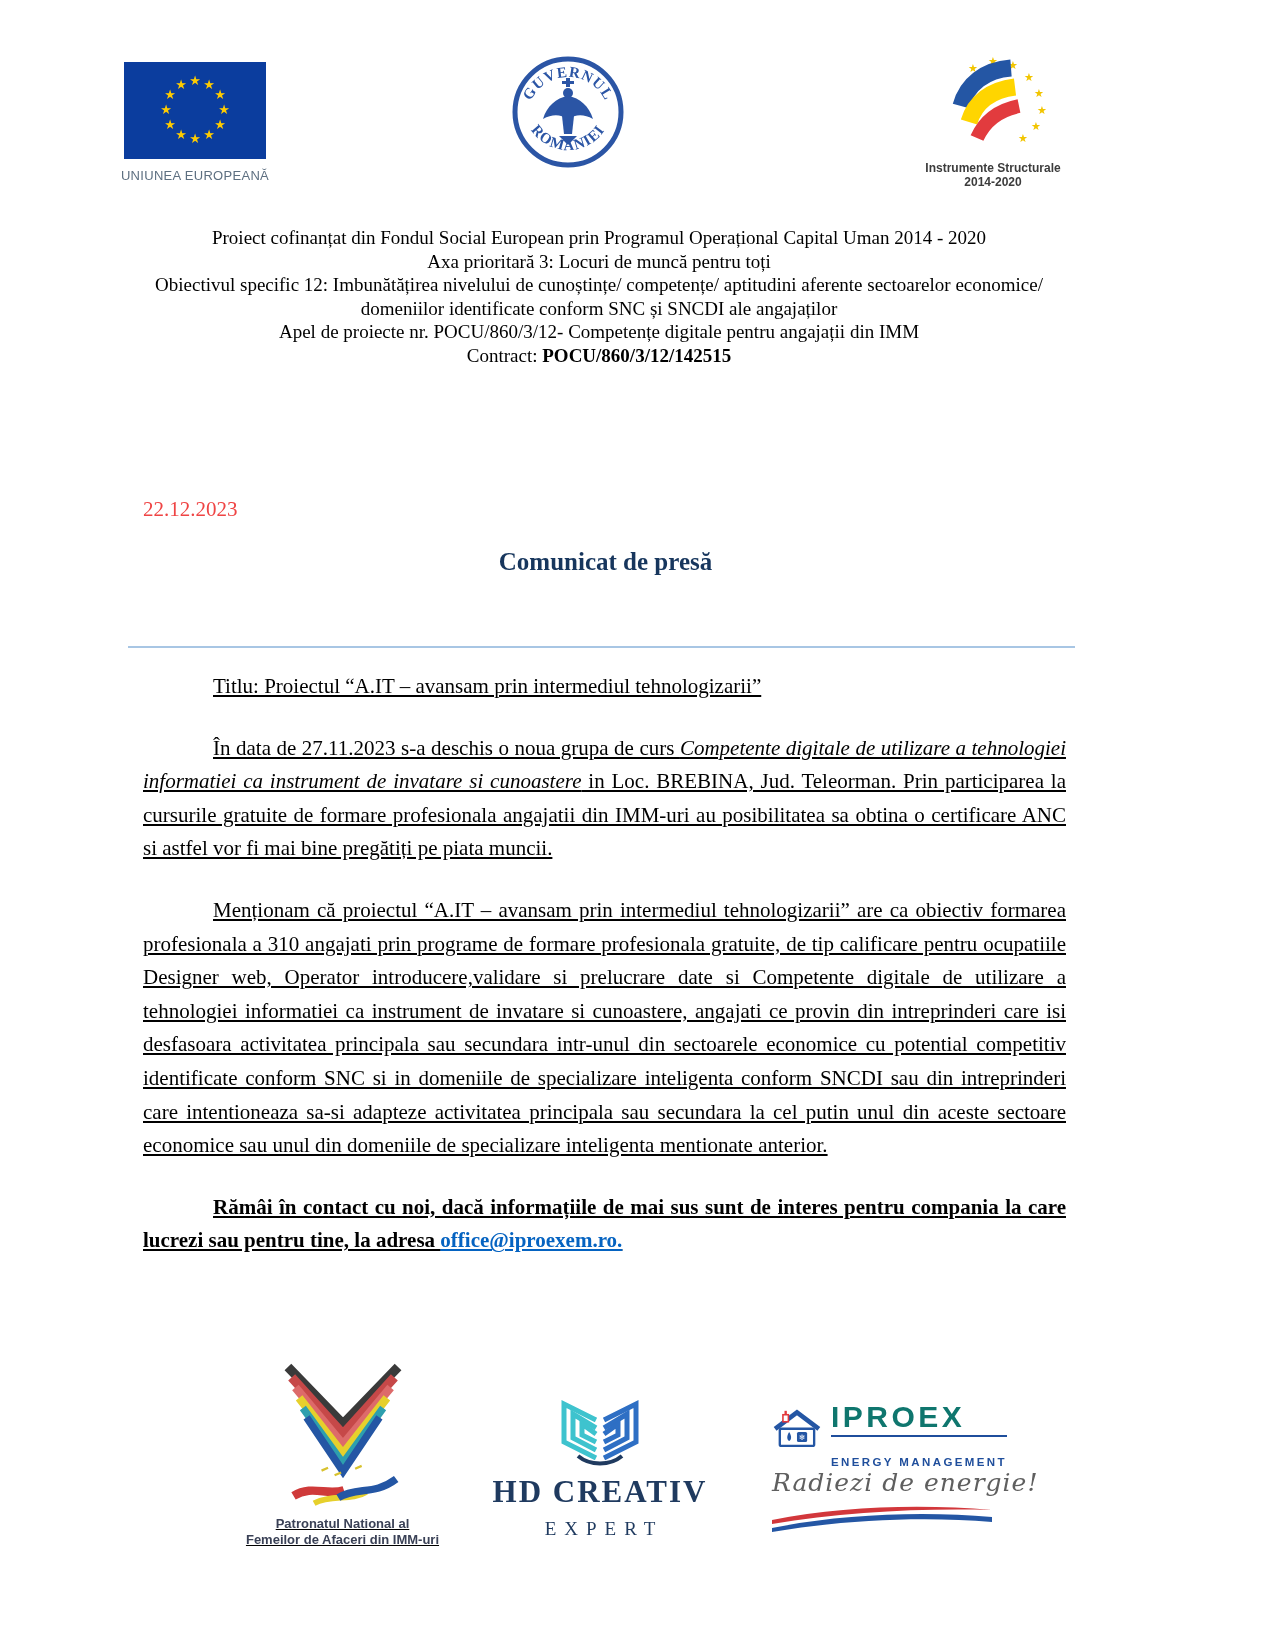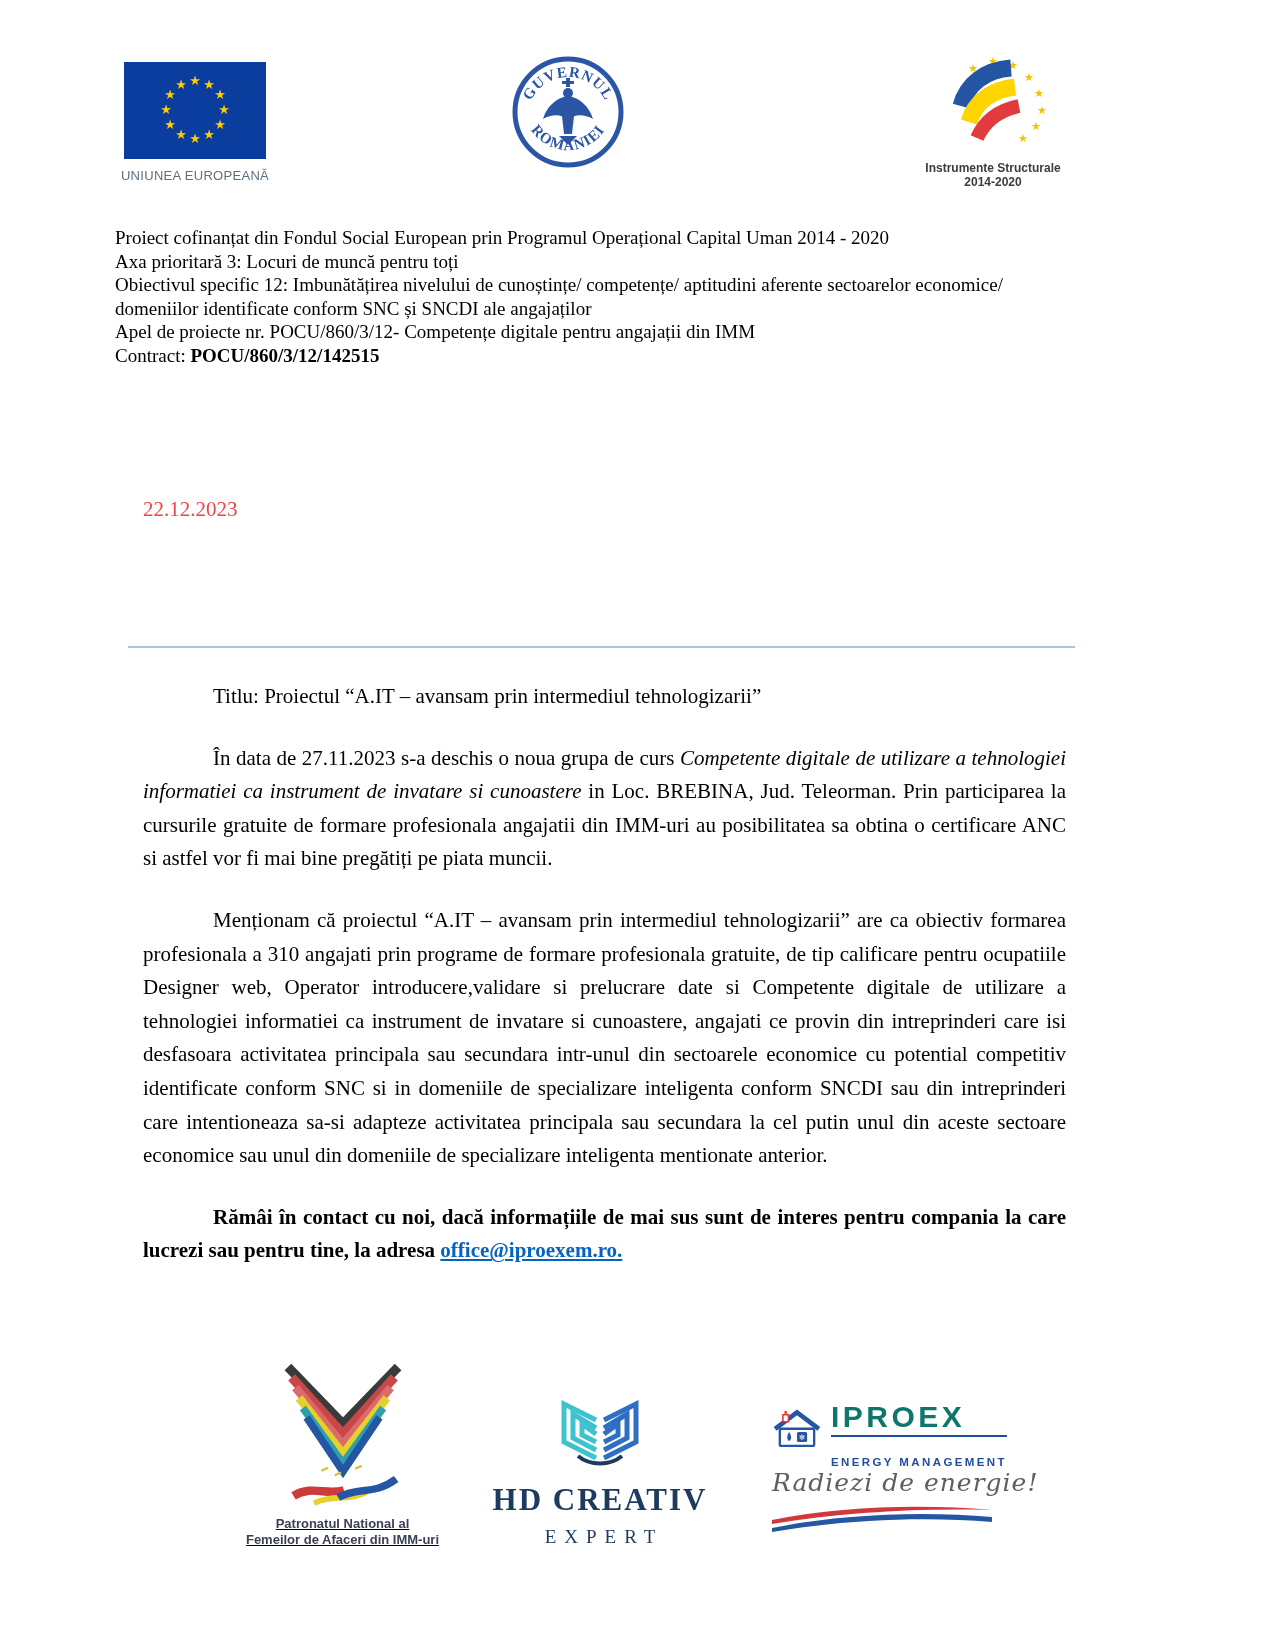--- a/index.html
+++ b/index.html
@@ -7,41 +7,41 @@
         font-family:"Liberation Serif",serif;color:#000;}
 
   
   .eu-block{position:absolute;left:120px;top:62px;width:150px;text-align:center;}
   .eu-caption{margin-top:5px;font:13px "Liberation Sans",sans-serif;color:#5d6f80;letter-spacing:.3px;}
   .gov-block{position:absolute;left:512px;top:56px;width:112px;height:112px;}
   .is-block{position:absolute;left:878px;top:52px;width:230px;text-align:center;}
   .is-caption{margin-top:1px;font:bold 12px/14px "Liberation Sans",sans-serif;color:#3c3c3c;}
 
   
-  .info{position:absolute;left:115px;top:226px;width:968px;font-size:19px;line-height:23.5px;}
+  .info{position:absolute;left:115px;top:226px;width:968px;font-size:19px;line-height:23.5px;text-align:center;}
   .info p{margin:0;}
 
   
   .date{position:absolute;left:143px;top:497px;font-weight:normal;font-size:21px;color:#ef4444;}
   .main-title{position:absolute;left:143px;top:548px;width:925px;margin:0;text-align:center;
               font-size:25px;font-weight:bold;color:#17365D;}
   .rule{position:absolute;left:128px;top:638px;width:947px;height:0;border:none;border-top:2px solid #A8C6E4;}
 
   
   .bodytext{position:absolute;left:143px;top:670px;width:923px;font-size:21px;line-height:33.6px;}
-  .bodytext p{margin:10px 0 28px;text-indent:70px;}
+  .bodytext p{margin:0 0 28px;text-indent:70px;text-decoration:underline;}
   .just{text-align:justify;}
   .p3{font-weight:bold;}
   .email{color:#0563C1;text-decoration:underline;font-weight:bold;cursor:pointer;}
 
   
   .pnfa{position:absolute;left:235px;top:1362px;width:215px;text-align:center;text-decoration:underline;}
   .pnfa-caption{margin-top:0;font:bold 13px/16px "Liberation Sans",sans-serif;color:#3a4156;}
   .hdc{position:absolute;left:490px;top:1392px;width:220px;text-align:center;color:#1F3A5F;}
-  .hdc-name{font-family:"Liberation Serif",serif;font-size:31px;font-weight:bold;letter-spacing:2px;margin-top:12px;white-space:nowrap;}
+  .hdc-name{font-family:"Liberation Serif",serif;font-size:31px;font-weight:bold;letter-spacing:2px;margin-top:4px;white-space:nowrap;}
   .hdc-sub{font-family:"Liberation Serif",serif;font-size:19px;letter-spacing:8px;text-indent:8px;margin-top:8px;}
   .ipx{position:absolute;left:772px;top:1402px;width:235px;}
   .ipx-row{display:flex;align-items:flex-start;gap:9px;}
   .ipx-name{font:bold 30px/30px "Liberation Sans",sans-serif;color:#0f766e;letter-spacing:3.5px;white-space:nowrap;}
   .ipx-sub{font:bold 11.5px "Liberation Sans",sans-serif;color:#1F4E9C;letter-spacing:2.4px;margin-top:3px;
            border-top:2px solid #1F4E9C;padding-top:19px;white-space:nowrap;}
   .ipx-slogan{font-family:"DejaVu Serif",serif;font-style:italic;font-size:25px;color:#5f5f5f;
               letter-spacing:1px;white-space:nowrap;}
   .ipx-swoosh{margin-top:5px;display:block;}
 </style>
@@ -119,20 +119,21 @@
 
   <section class="info">
     <p>Proiect cofinanțat din Fondul Social European prin Programul Operațional Capital Uman 2014 - 2020</p>
     <p>Axa prioritară 3: Locuri de muncă pentru toți</p>
     <p>Obiectivul specific 12: Imbunătățirea nivelului de cunoștințe/ competențe/ aptitudini aferente sectoarelor economice/ domeniilor identificate conform SNC și SNCDI ale angajaților</p>
     <p>Apel de proiecte nr. POCU/860/3/12- Competențe digitale pentru angajații din IMM</p>
     <p><span>Contract:  </span> <b>POCU/860/3/12/142515</b></p>
   </section>
 
   <div class="date">22.12.2023</div>
+  <h1 class="main-title">Comunicat de presă</h1>
   <hr class="rule">
 
   <section class="bodytext">
     <p>Titlu: Proiectul “A.IT – avansam prin intermediul tehnologizarii”</p>
     <p class="just"><span>În data de 27.11.2023  s-a  deschis o noua grupa de curs </span><i>Competente digitale de utilizare a tehnologiei informatiei ca instrument de invatare si cunoastere</i><span> in Loc. BREBINA, Jud. Teleorman. Prin participarea la  cursurile gratuite de formare profesionala angajatii din IMM-uri au posibilitatea sa obtina o certificare ANC si astfel vor fi mai bine pregătiți pe piata muncii.</span></p>
     <p class="just">Menționam că proiectul “A.IT – avansam prin intermediul tehnologizarii” are ca obiectiv formarea profesionala a 310 angajati prin programe de formare profesionala gratuite, de tip calificare pentru ocupatiile Designer web, Operator introducere,validare si prelucrare date si Competente digitale de utilizare a tehnologiei informatiei ca instrument de invatare si cunoastere, angajati ce provin din intreprinderi care isi desfasoara activitatea principala sau secundara intr-unul din sectoarele economice cu potential competitiv identificate conform SNC si in domeniile de specializare inteligenta conform SNCDI sau din intreprinderi care intentioneaza sa-si adapteze activitatea principala sau secundara la cel putin unul din aceste sectoare economice sau unul din domeniile de specializare inteligenta mentionate anterior.</p>
     <p class="just p3"><span>Rămâi în contact cu noi, dacă informațiile de mai sus sunt de interes pentru compania la care lucrezi sau pentru tine, la adresa </span><a class="email" href="#">office@iproexem.ro.</a></p>
   </section>
 
   <div class="pnfa">

